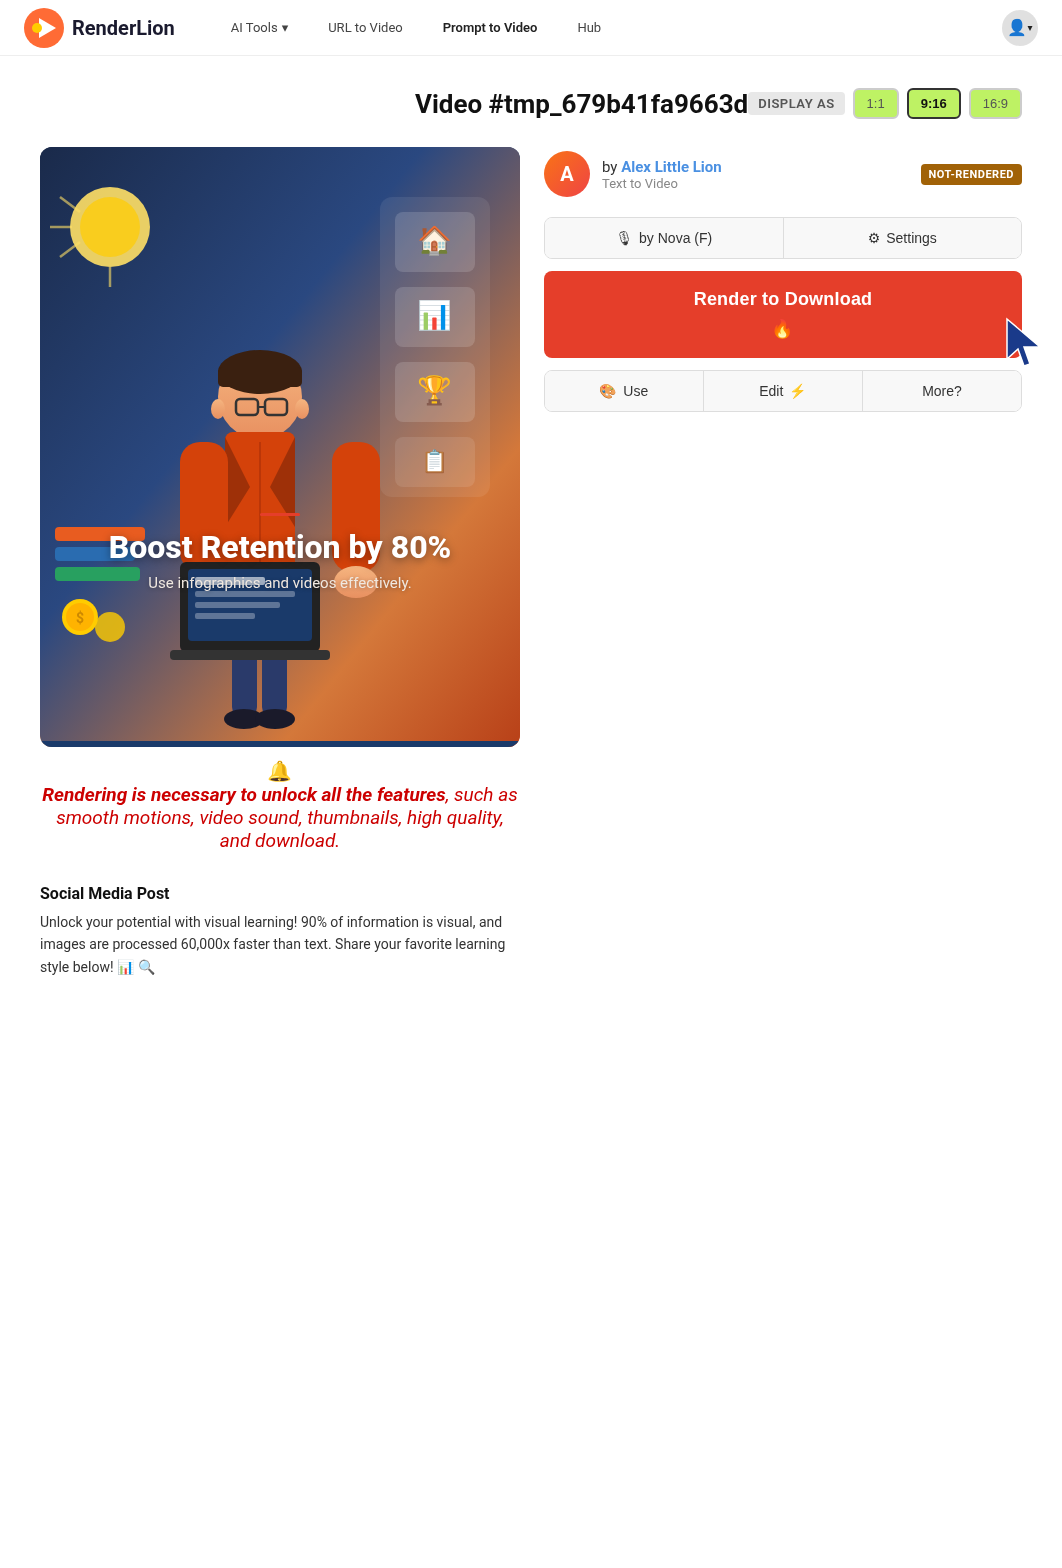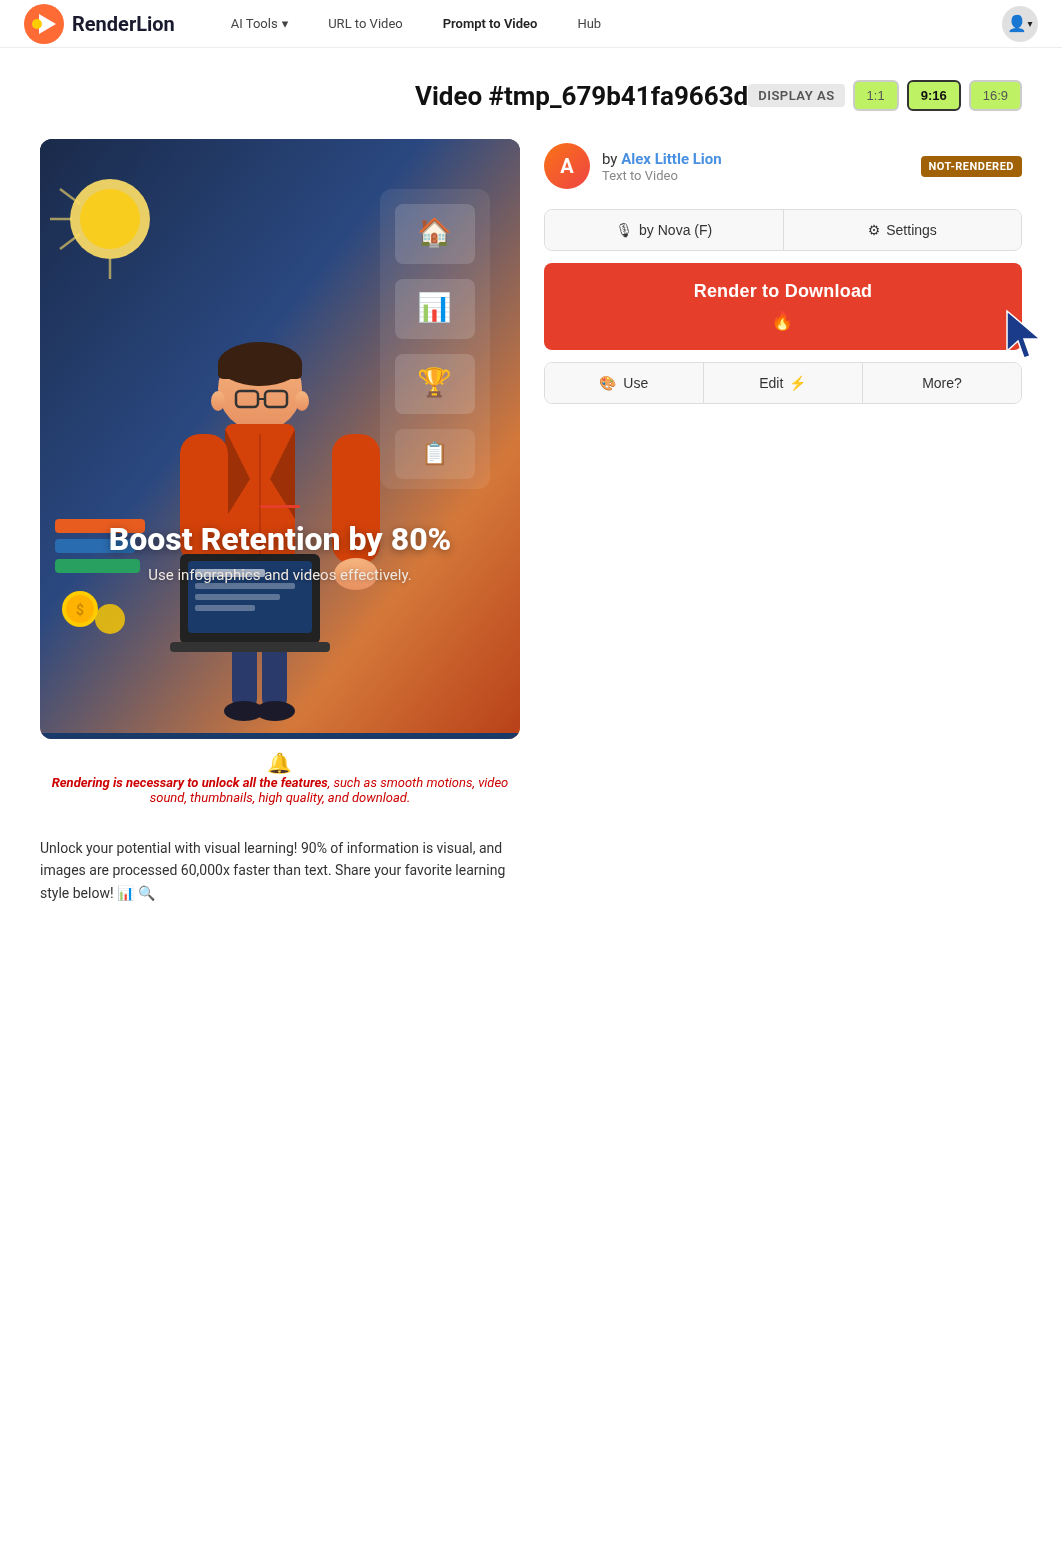--- a/index.html
+++ b/index.html
@@ -9,21 +9,21 @@
       color: #222;
       min-height: 1568px;
       width: 1062px;
     }
 
     
     .navbar {
       display: flex;
       align-items: center;
       padding: 0 24px;
-      height: 48px;
+      height: 56px;
       border-bottom: 1px solid #eee;
       background: #fff;
       position: sticky;
       top: 0;
       z-index: 100;
     }
     .navbar-logo {
       display: flex;
       align-items: center;
       gap: 8px;
@@ -158,21 +158,21 @@
     
     .render-notice {
       text-align: center;
       padding: 12px 0 8px;
     }
     .bell-icon {
       font-size: 20px;
       color: #e55;
     }
     .render-warning {
-      font-size: 13px;
+      font-size: 19px;
       color: #c00;
       font-style: italic;
     }
     .render-warning strong {
       font-weight: 700;
     }
 
     
     .social-post-section {
       margin-top: 24px;
@@ -499,20 +499,21 @@
       </div>
 
       <div class="render-notice">
         <div class="bell-icon">🔔</div>
         <p class="render-warning">
           <strong>Rendering is necessary to unlock all the features</strong><span>, such as smooth motions, video sound, thumbnails, high quality, and download.</span>
         </p>
       </div>
 
       <div class="social-post-section">
+        <div class="social-post-title">Social Media Post</div>
         <p class="social-post-body">Unlock your potential with visual learning! 90% of information is visual, and images are processed 60,000x faster than text. Share your favorite learning style below! 📊 🔍</p>
       </div>
     </div>
 
     <div class="side-panel">
 
       <div class="creator-card">
         <div class="creator-avatar">
           <span>A</span>
         </div>

